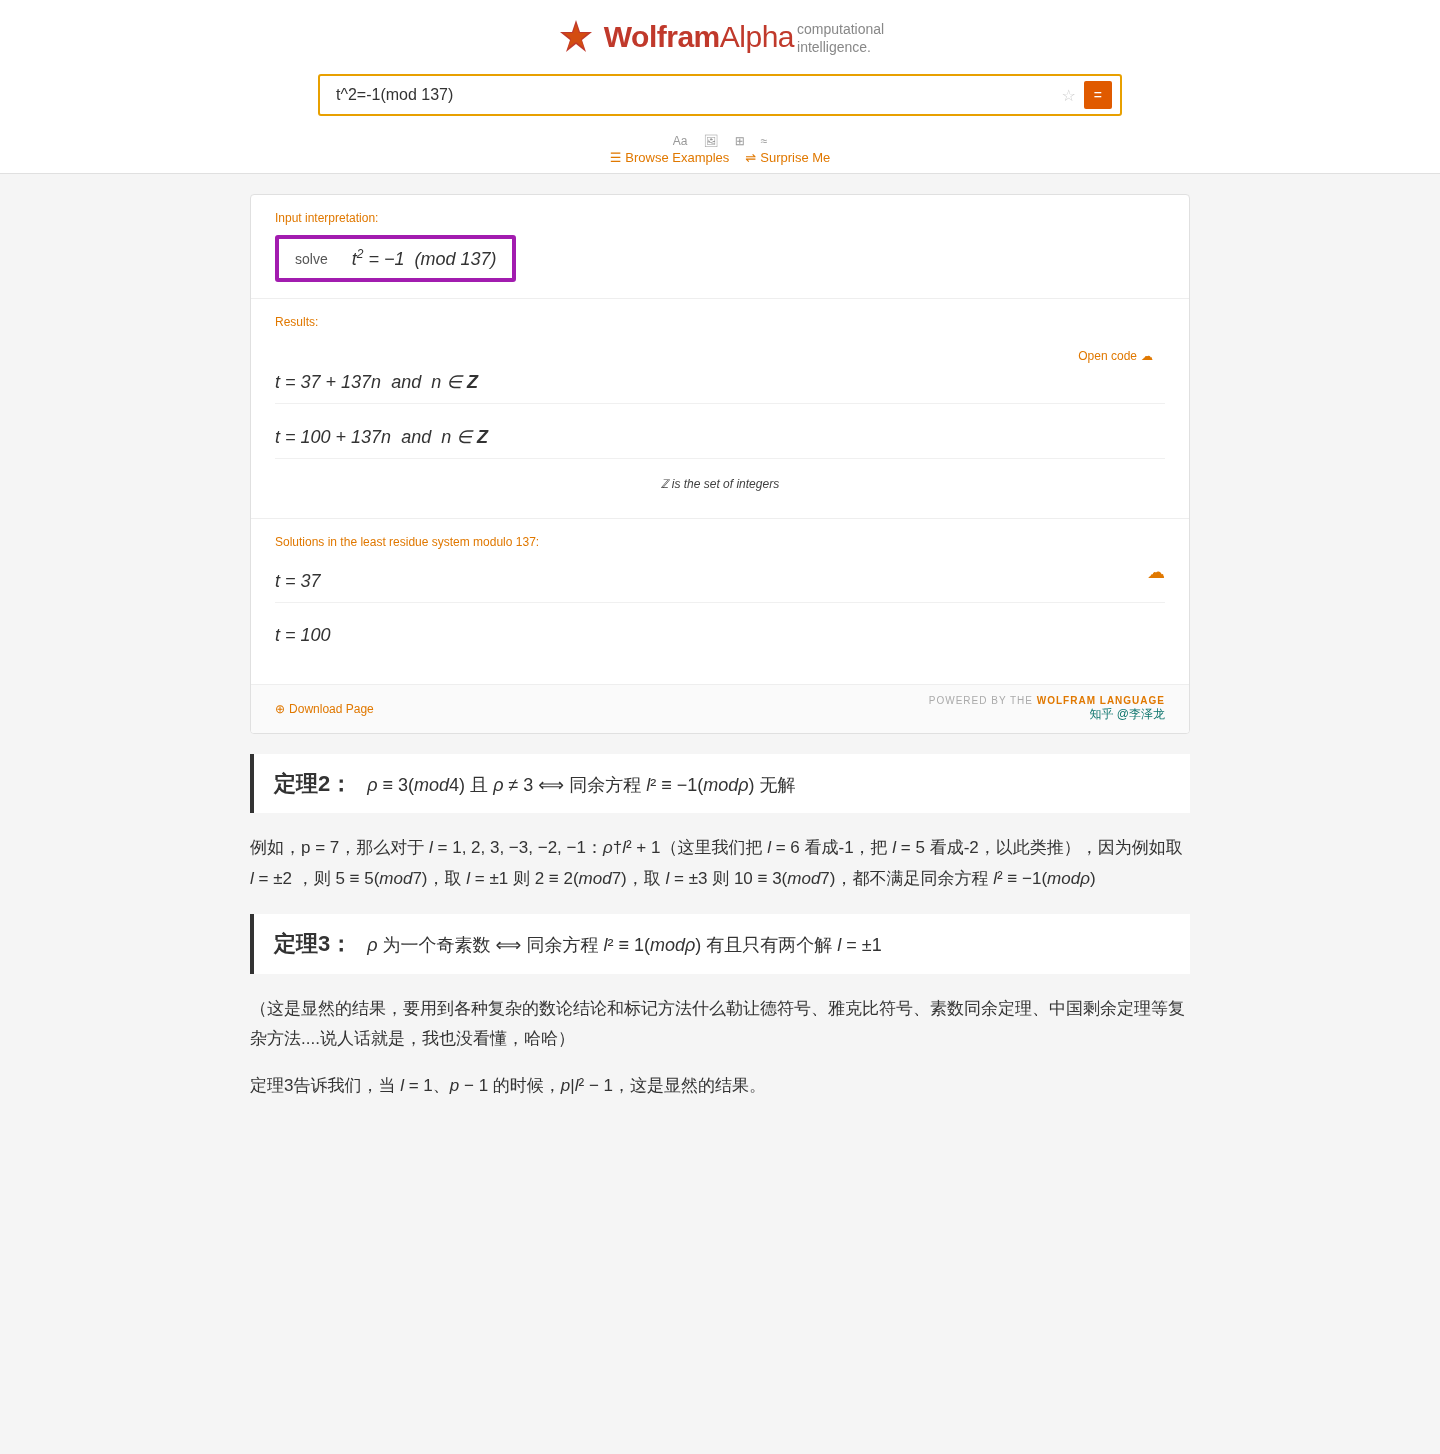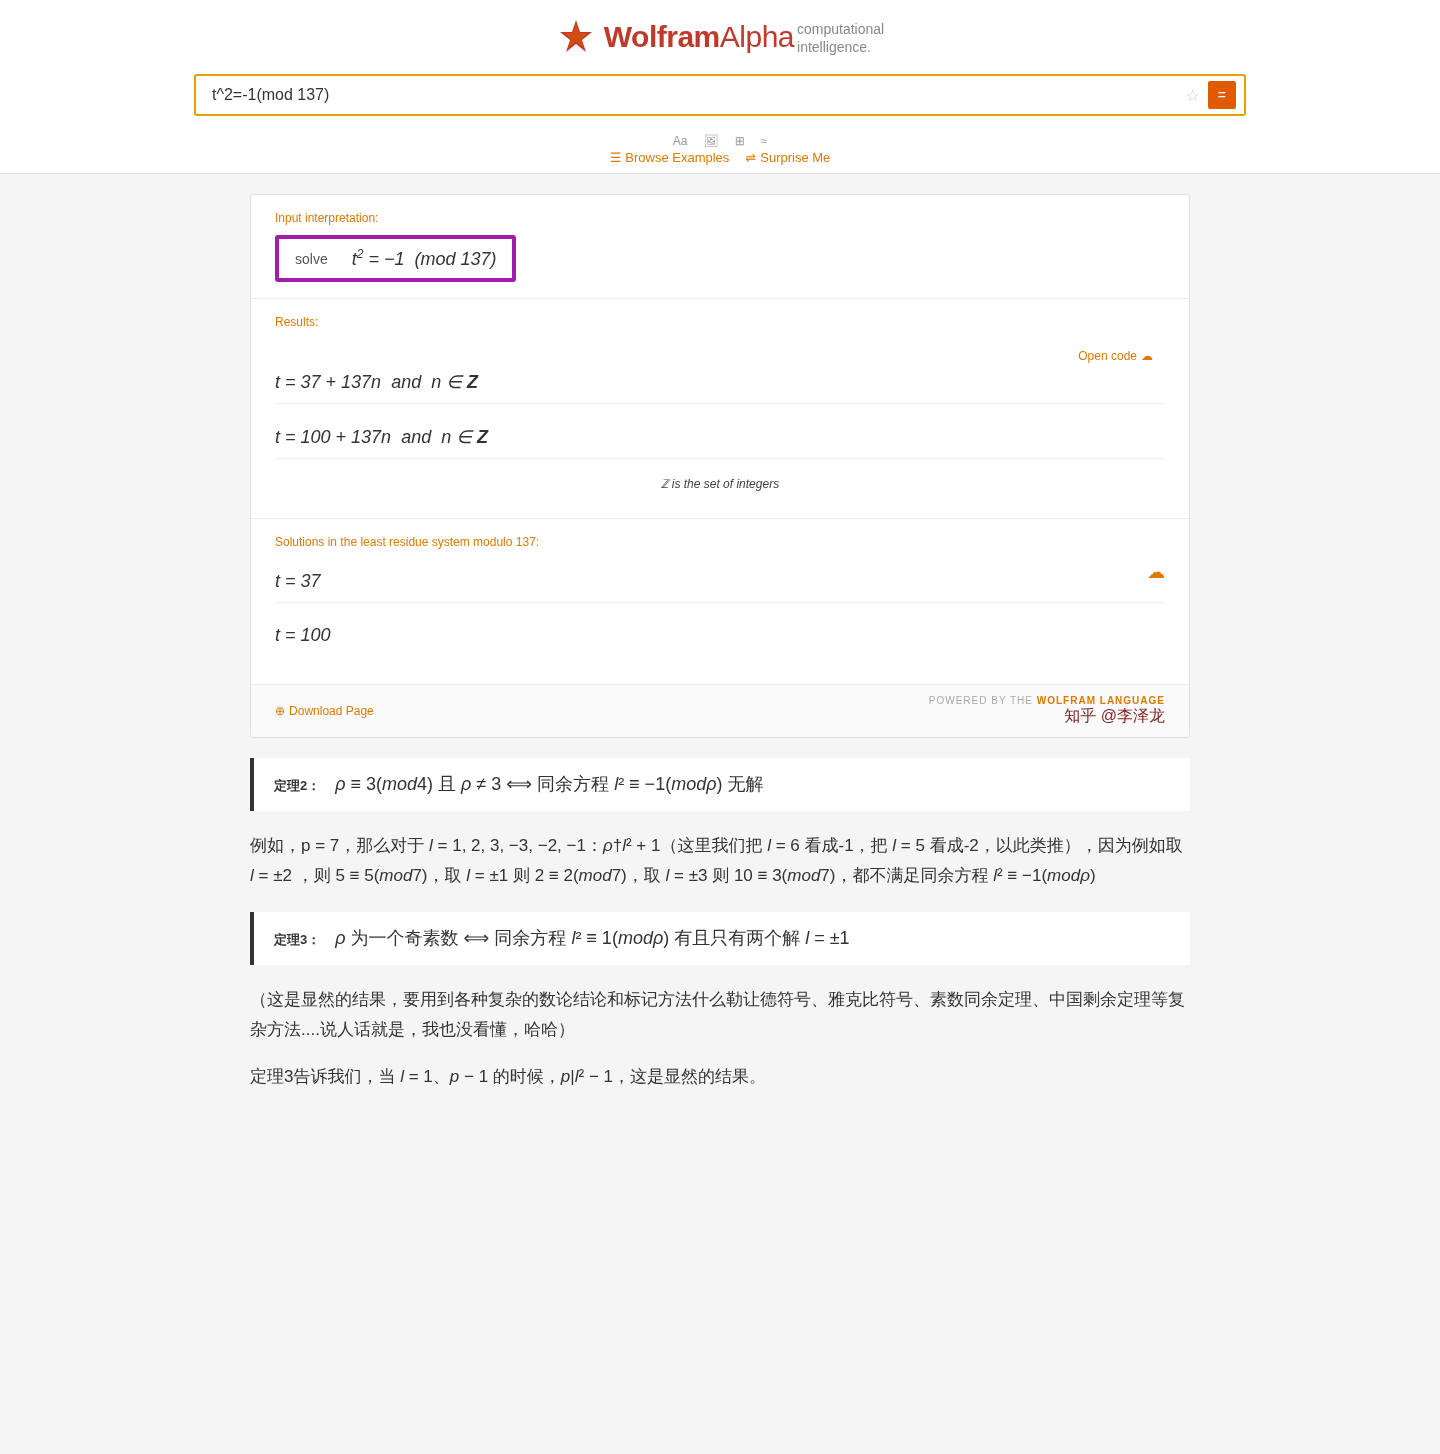--- a/index.html
+++ b/index.html
@@ -16,21 +16,21 @@
       background: #fff;
       padding: 18px 0 0 0;
       display: flex;
       flex-direction: column;
       align-items: center;
       border-bottom: 1px solid #e0e0e0;
     }
 
     
     .search-bar-container {
-      width: 1052px;
+      width: 804px;
       margin-bottom: 10px;
     }
 
     .search-bar {
       display: flex;
       align-items: center;
       border: 2px solid #e8a000;
       border-radius: 3px;
       background: #fff;
       padding: 0 8px;
@@ -255,40 +255,40 @@
       color: #aaa;
       letter-spacing: 1px;
     }
 
     .powered-by strong {
       color: #e07800;
       font-size: 10px;
     }
 
     .watermark {
-      font-size: 16px;
-      color: #7f1d1d;
+      font-size: 12px;
+      color: #0f766e;
     }
 
     
     .article-section {
       max-width: 980px;
       margin: 0 auto;
       padding: 0 20px;
     }
 
     .theorem-block {
       border-left: 4px solid #333;
       padding: 12px 20px;
       margin: 20px 0;
       background: #fff;
     }
 
     .theorem-title {
-      font-size: 13px;
+      font-size: 22px;
       font-weight: bold;
       color: #333;
     }
 
     .theorem-text {
       font-size: 18px;
       color: #333;
       line-height: 1.6;
     }
 

